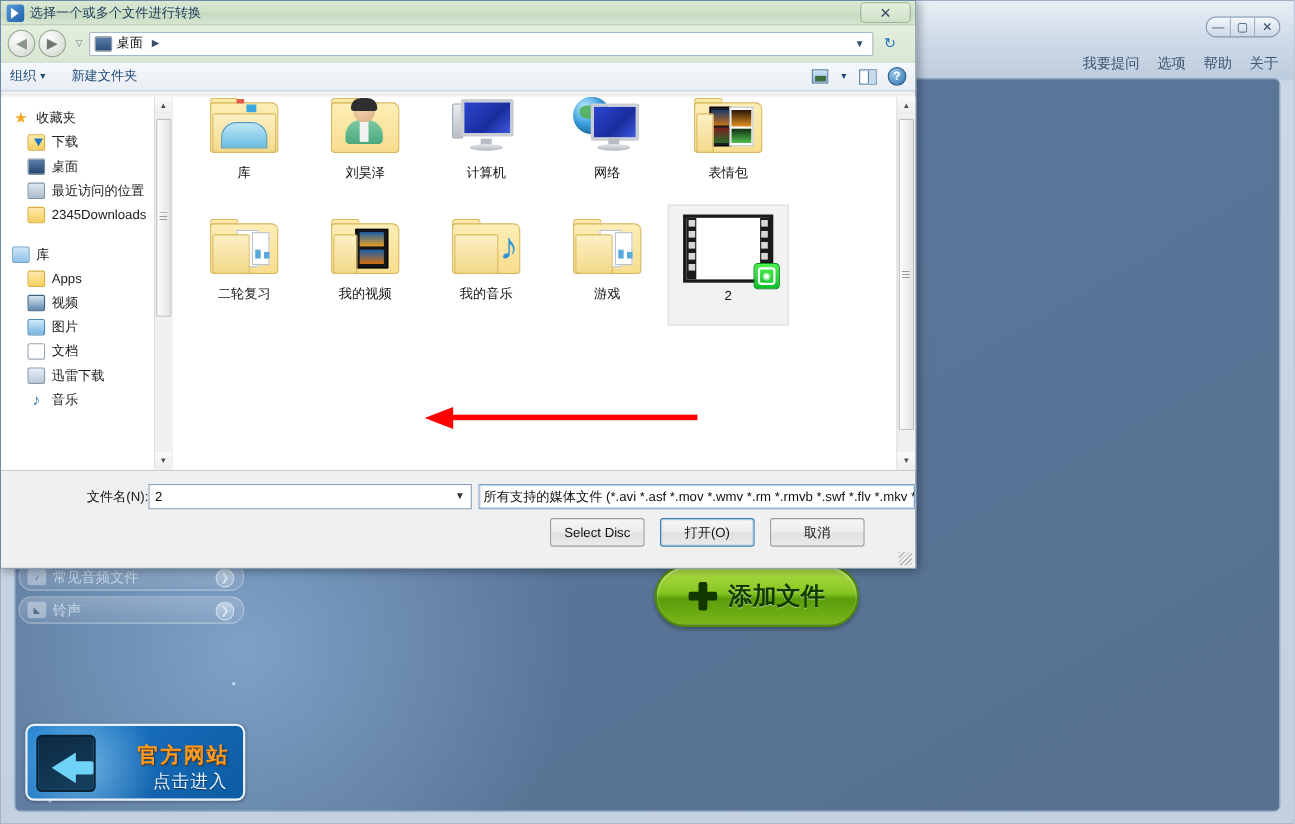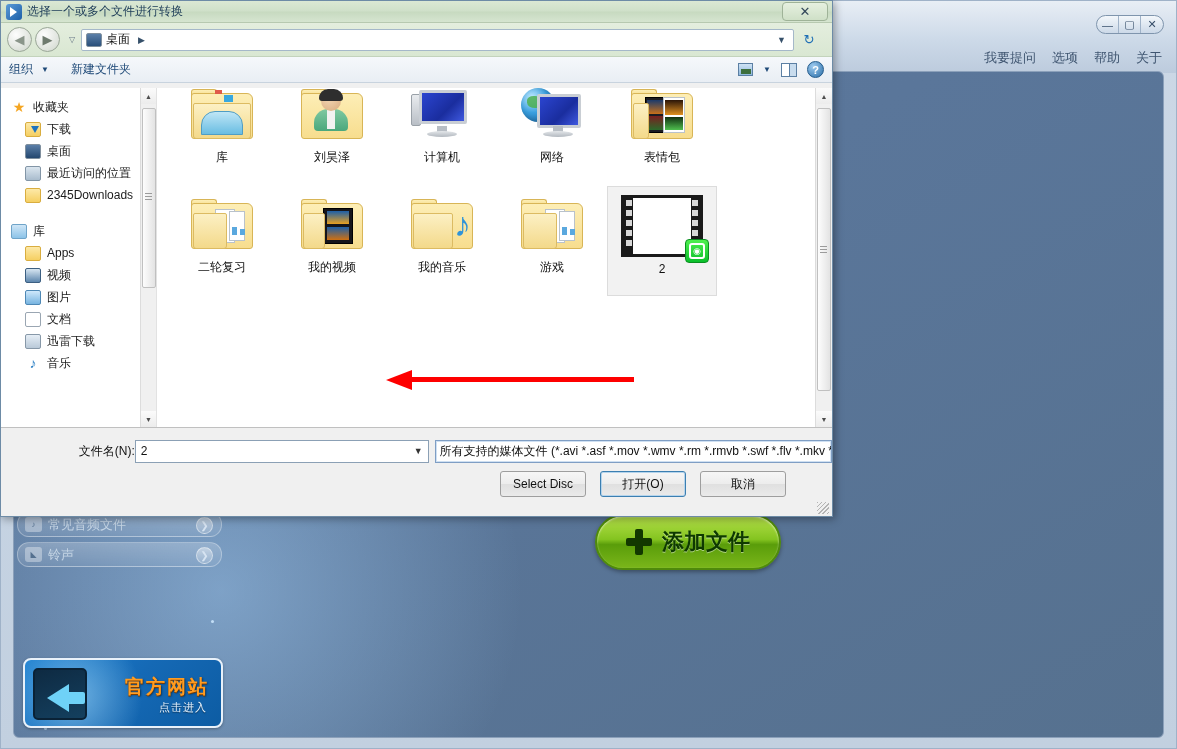--- a/index.html
+++ b/index.html
@@ -106,21 +106,21 @@
     border-radius:2px;
   }
   .banner-t1{
     position:absolute; right:12px; top:14px;
     font-size:19px; font-weight:bold; color:#ff9c21;
     text-shadow:0 1px 0 #7d3d00, 1px 1px 2px rgba(0,0,0,.5);
     letter-spacing:2px;
   }
   .banner-t2{
     position:absolute; right:14px; top:40px;
-    font-size:11px; color:#e8f4ff; letter-spacing:1px;
+    font-size:16px; color:#e8f4ff; letter-spacing:1px;
     text-shadow:0 1px 1px rgba(0,0,0,.5);
   }
   .add-file-btn{
     position:absolute; left:594px; top:513px; width:186px; height:56px;
     border-radius:28px;
     background:linear-gradient(180deg,#b5e04a 0%,#84c420 45%,#5a9d0a 55%,#7ab61a 100%);
     border:2px solid #4f8a0b;
     box-shadow:inset 0 1px 2px rgba(255,255,255,.7), 0 2px 4px rgba(0,0,0,.35);
     display:flex; align-items:center; justify-content:center; gap:10px;
   }
@@ -212,21 +212,21 @@
   }
   .search-ph{ flex:1; font-size:12px; color:#777; font-style:italic;}
   .search-ico{ color:#2f6fae; font-size:12px; }
 
   .dlg-toolbar{
     height:26px;
     background:linear-gradient(180deg,#f5f8fb 0%,#e9eef4 100%);
     border-bottom:1px solid #c8d3de;
     display:flex;align-items:center;padding:0 8px;
   }
-  .tb-item{ font-size:12px;color:#1f4a78;margin-right:22px;display:flex;align-items:center;gap:8px;}
+  .tb-item{ font-size:12px;color:#1f4a78;margin-right:22px;display:flex;align-items:center;gap:2px;}
   .tb-caret{ font-size:8px; color:#1f4a78;}
   .tb-right{ margin-left:auto; display:flex; align-items:center; gap:10px;}
   .view-ico{
     width:15px;height:13px;border:1px solid #5b7fa3;background:linear-gradient(180deg,#cfe3f5,#8fb8dd);
     position:relative;
   }
   .view-ico:after{content:"";position:absolute;left:2px;bottom:1px;width:10px;height:5px;background:#3d6f3d;}
   .pane-ico{
     width:16px;height:14px;border:1px solid #5b7fa3;background:#fff;
     position:relative;

